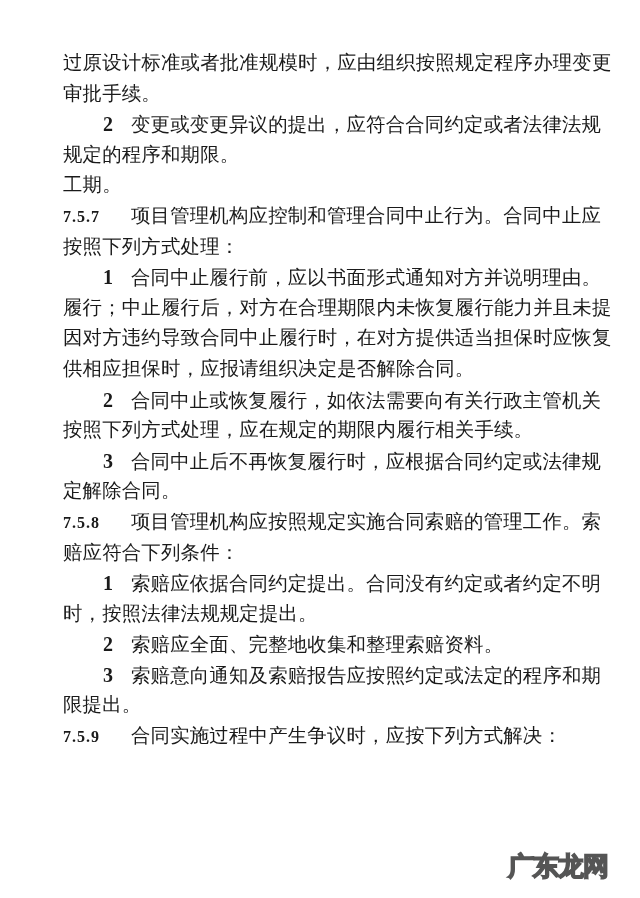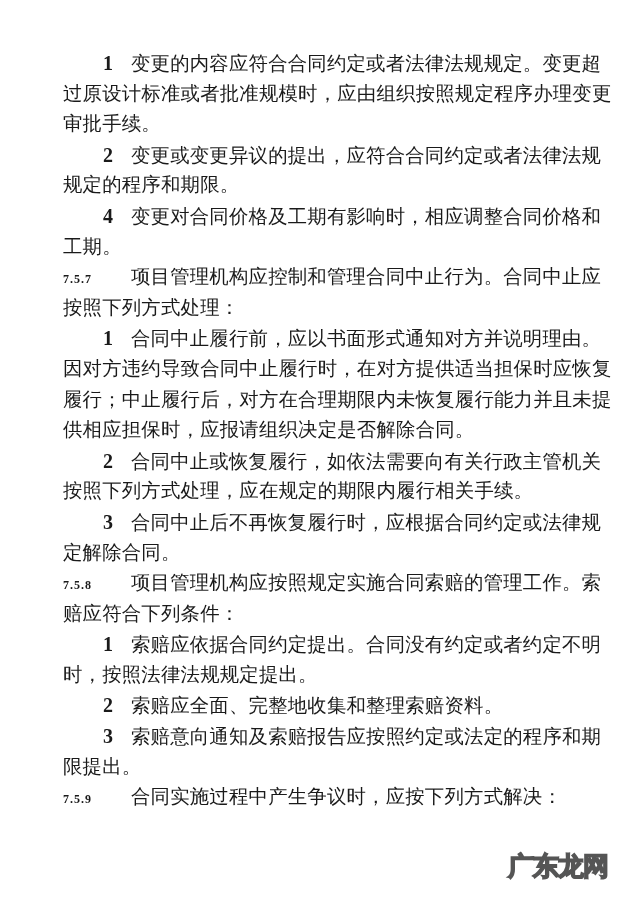--- a/index.html
+++ b/index.html
@@ -35,21 +35,21 @@
     .num {
       font-weight: bold;
       font-family: "Liberation Serif", "DejaVu Serif", serif;
       font-size: 20px;
       display: inline-block;
       width: 28px;
     }
     .sec {
       font-weight: bold;
       font-family: "Liberation Serif", "DejaVu Serif", serif;
-      font-size: 12px;
+      font-size: 16px;
       display: inline-block;
       width: 68px;
       letter-spacing: 1px;
     }
     .watermark {
       position: absolute;
       left: 508px;
       top: 851px;
       font-family: "DejaVu Sans", sans-serif;
       font-weight: bold;
@@ -69,37 +69,35 @@
       color: #6d28d9;
       line-height: 20px;
       margin-top: 36px;
     }
   </style>
 </head>
 <body>
 
 <div class="page">
 
-  <div class="line indent"><span class="num">1</span><span>变更的内容应符合合同约定或者法律法规规定。变更超</span></div>
   <div class="line"><span>过原设计标准或者批准规模时，应由组织按照规定程序办理变更</span></div>
   <div class="line"><span>审批手续。</span></div>
 
   <div class="line indent"><span class="num">2</span><span>变更或变更异议的提出，应符合合同约定或者法律法规</span></div>
   <div class="line"><span>规定的程序和期限。</span></div>
 
 
-  <div class="line indent"><span class="num">4</span><span>变更对合同价格及工期有影响时，相应调整合同价格和</span></div>
   <div class="line"><span>工期。</span></div>
 
   <div class="line"><span class="sec">7.5.7</span><span>项目管理机构应控制和管理合同中止行为。合同中止应</span></div>
   <div class="line"><span>按照下列方式处理：</span></div>
 
   <div class="line indent"><span class="num">1</span><span>合同中止履行前，应以书面形式通知对方并说明理由。</span></div>
+  <div class="line"><span>履行；中止履行后，对方在合理期限内未恢复履行能力并且未提</span></div>
   <div class="line"><span>因对方违约导致合同中止履行时，在对方提供适当担保时应恢复</span></div>
-  <div class="line"><span>履行；中止履行后，对方在合理期限内未恢复履行能力并且未提</span></div>
   <div class="line"><span>供相应担保时，应报请组织决定是否解除合同。</span></div>
 
   <div class="line indent"><span class="num">2</span><span>合同中止或恢复履行，如依法需要向有关行政主管机关</span></div>
   <div class="line"><span>按照下列方式处理，应在规定的期限内履行相关手续。</span></div>
 
   <div class="line indent"><span class="num">3</span><span>合同中止后不再恢复履行时，应根据合同约定或法律规</span></div>
   <div class="line"><span>定解除合同。</span></div>
 
   <div class="line"><span class="sec">7.5.8</span><span>项目管理机构应按照规定实施合同索赔的管理工作。索</span></div>
   <div class="line"><span>赔应符合下列条件：</span></div>

